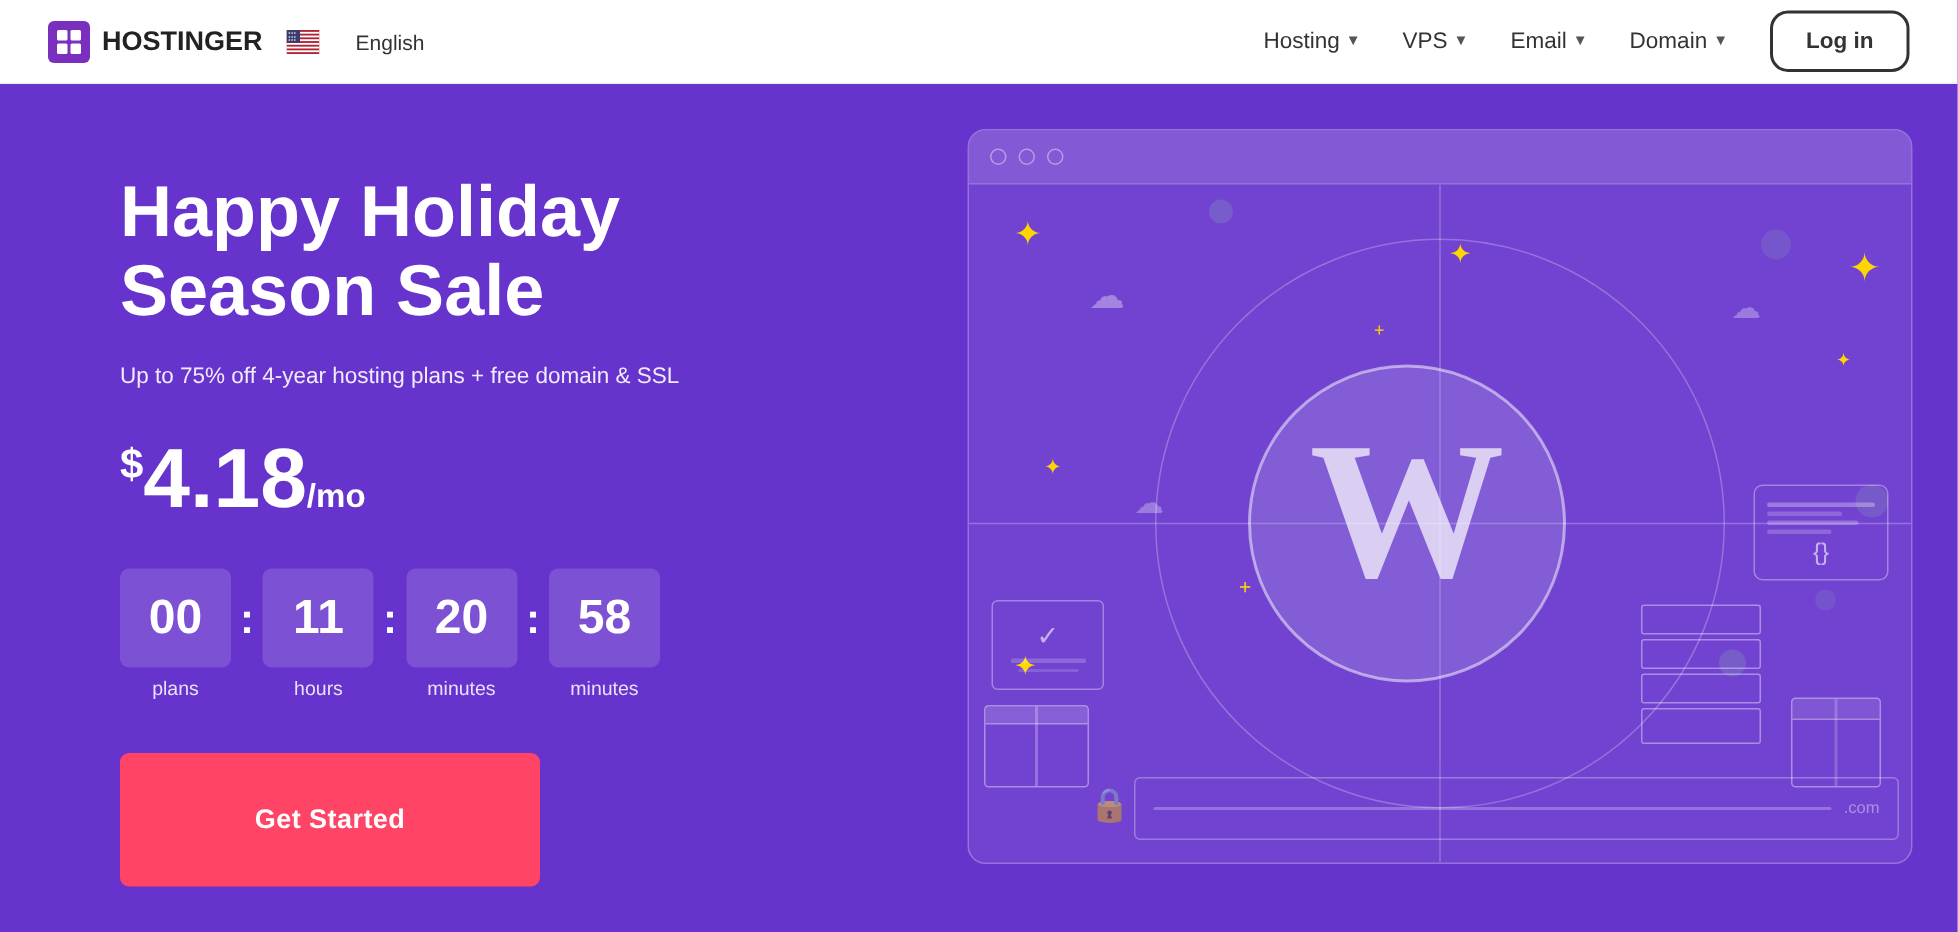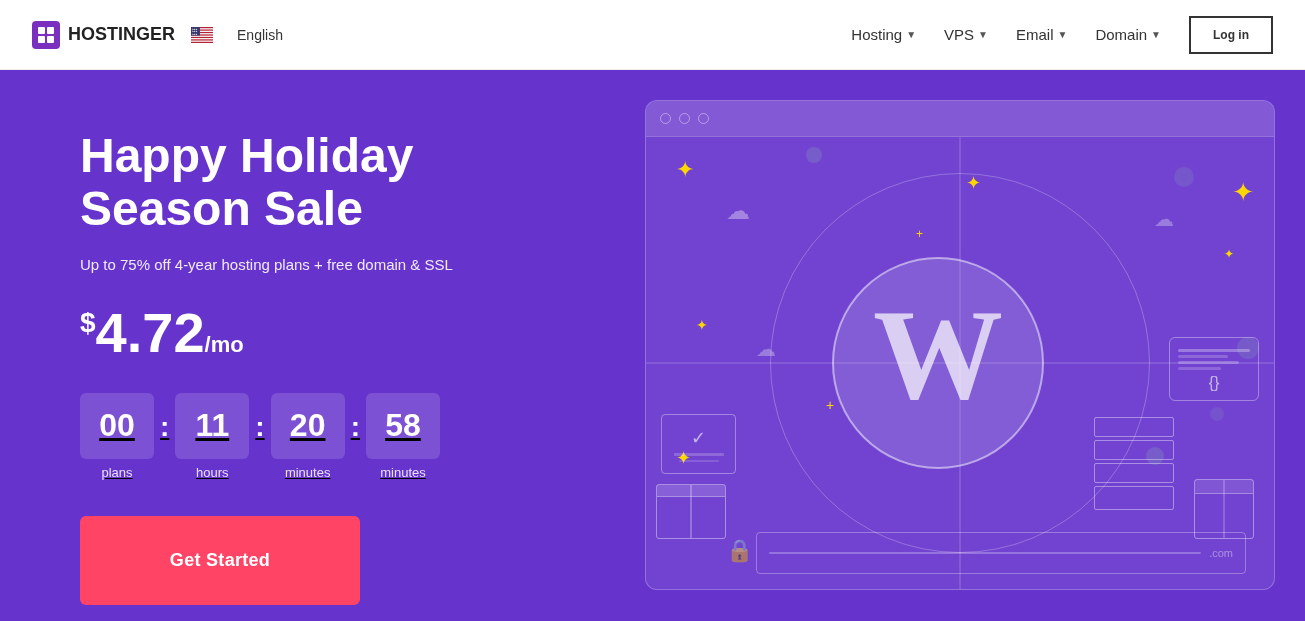--- a/index.html
+++ b/index.html
@@ -4,21 +4,21 @@
   <style>
     * { margin: 0; padding: 0; box-sizing: border-box; }
     body { font-family: 'Arial', sans-serif; width: 1305px; overflow-x: hidden; }
 
     
     .navbar {
       display: flex;
       align-items: center;
       justify-content: space-between;
       padding: 0 32px;
-      height: 70px;
+      height: 56px;
       background: #fff;
       border-bottom: 1px solid #eee;
     }
     .navbar-left {
       display: flex;
       align-items: center;
       gap: 16px;
     }
     .logo {
       display: flex;
@@ -70,22 +70,22 @@
       font-weight: 500;
     }
     .nav-item .chevron {
       font-size: 10px;
       color: #555;
     }
     .login-btn {
       padding: 10px 22px;
       border: 2px solid #333;
       background: transparent;
-      border-radius: 0;
-      font-size: 12px;
+      border-radius: 12px;
+      font-size: 15px;
       font-weight: 600;
       cursor: pointer;
       color: #333;
     }
 
     
     .hero {
       background: #6633CC;
       width: 100%;
       min-height: 551px;
@@ -128,21 +128,20 @@
       font-size: 22px;
       font-weight: 600;
     }
 
     
     .countdown {
       display: flex;
       align-items: flex-start;
       gap: 6px;
       margin-bottom: 36px;
-      text-decoration: underline;
     }
     .countdown-block {
       display: flex;
       flex-direction: column;
       align-items: center;
     }
     .countdown-number {
       background: rgba(255,255,255,0.15);
       color: #fff;
       font-size: 32px;
@@ -294,21 +293,21 @@
   </div>
 </nav>
 
 <section class="hero">
 
   <div class="hero-content">
     <h1 class="hero-title">Happy Holiday Season Sale</h1>
     <p class="hero-subtitle">Up to 75% off 4-year hosting plans + free domain &amp; SSL</p>
 
     <div class="hero-price">
-      <sup>$</sup><span>4.72</span><span class="per-mo">/mo</span>
+      <sup>$</sup><span>4.18</span><span class="per-mo">/mo</span>
     </div>
 
     <div class="countdown">
       <div class="countdown-block">
         <div class="countdown-number">00</div>
         <div class="countdown-label">plans</div>
       </div>
       <div class="countdown-sep">:</div>
       <div class="countdown-block">
         <div class="countdown-number">11</div>
@@ -368,21 +367,21 @@
         <div style="position:absolute;top:200px;right:15px;width:22px;height:22px;border-radius:50%;background:rgba(120,100,200,0.7);"></div>
         <div style="position:absolute;top:310px;right:110px;width:18px;height:18px;border-radius:50%;background:rgba(120,100,200,0.8);"></div>
         <div style="position:absolute;top:270px;right:50px;width:14px;height:14px;border-radius:50%;background:rgba(120,100,200,0.5);"></div>
 
         <div style="position:absolute;top:60px;left:80px;color:rgba(255,255,255,0.35);font-size:24px;">☁</div>
         <div style="position:absolute;top:200px;left:110px;color:rgba(255,255,255,0.3);font-size:20px;">☁</div>
         <div style="position:absolute;top:70px;right:100px;color:rgba(255,255,255,0.3);font-size:20px;">☁</div>
 
         <div style="position:absolute;bottom:25px;left:80px;color:rgba(255,255,255,0.5);font-size:22px;">🔒</div>
 
-        <div style="position:absolute;bottom:15px;left:110px;right:28px;height:42px;border:1.5px solid rgba(255,255,255,0.3);border-radius:4px;display:flex;align-items:center;padding:13px 12px;">
+        <div style="position:absolute;bottom:15px;left:110px;right:8px;height:42px;border:1.5px solid rgba(255,255,255,0.3);border-radius:4px;display:flex;align-items:center;padding:13px 12px;">
           <div style="flex:1;height:2px;background:rgba(255,255,255,0.25);border-radius:1px;"></div>
           <span style="color:rgba(255,255,255,0.4);font-size:11px;margin-left:8px;">.com</span>
         </div>
 
         <div style="position:absolute;bottom:50px;left:10px;width:70px;height:55px;border:1.5px solid rgba(255,255,255,0.4);border-radius:3px;">
           <div style="position:absolute;top:0;left:0;right:0;height:12px;background:rgba(255,255,255,0.15);border-bottom:1px solid rgba(255,255,255,0.3);"></div>
           <div style="position:absolute;top:0;left:50%;transform:translateX(-50%);width:2px;height:100%;background:rgba(255,255,255,0.25);"></div>
         </div>
 
         <div style="position:absolute;right:100px;top:280px;">

